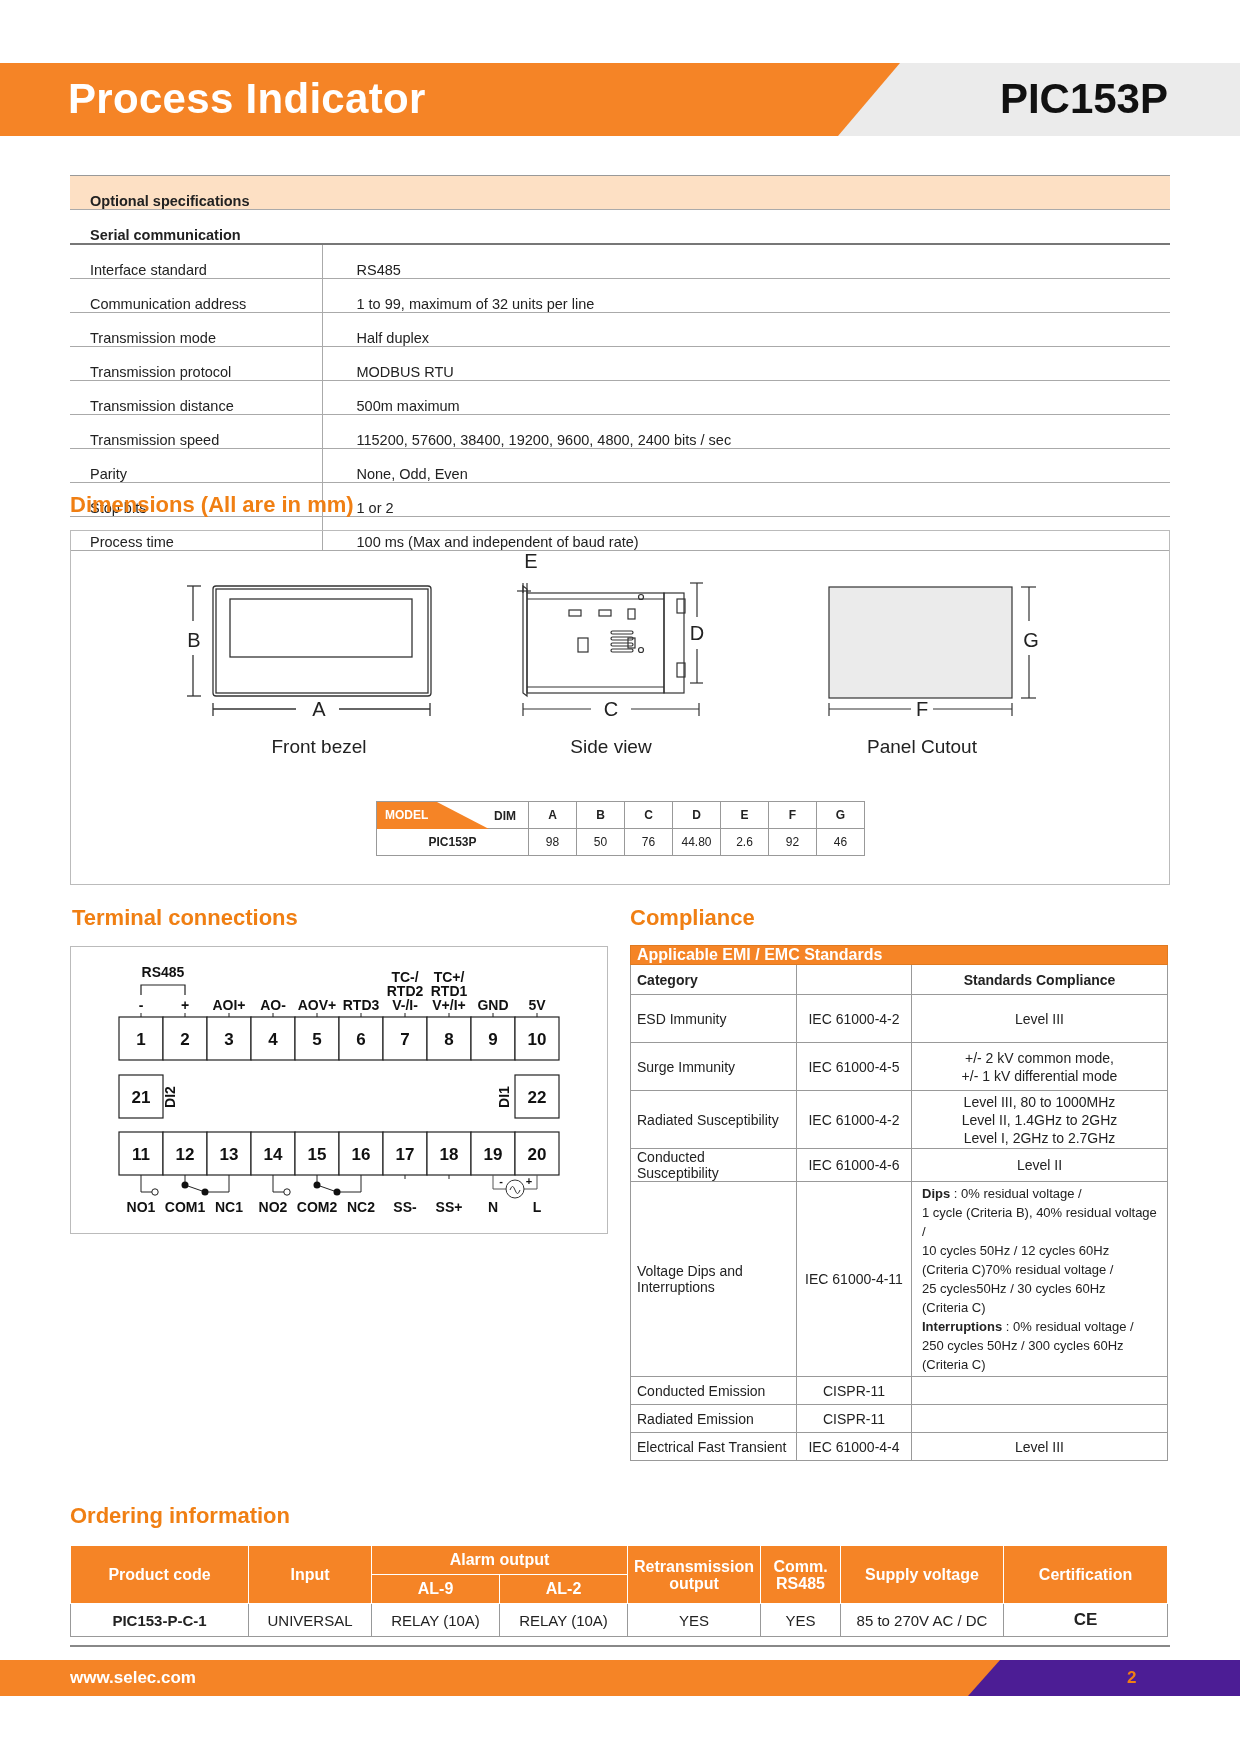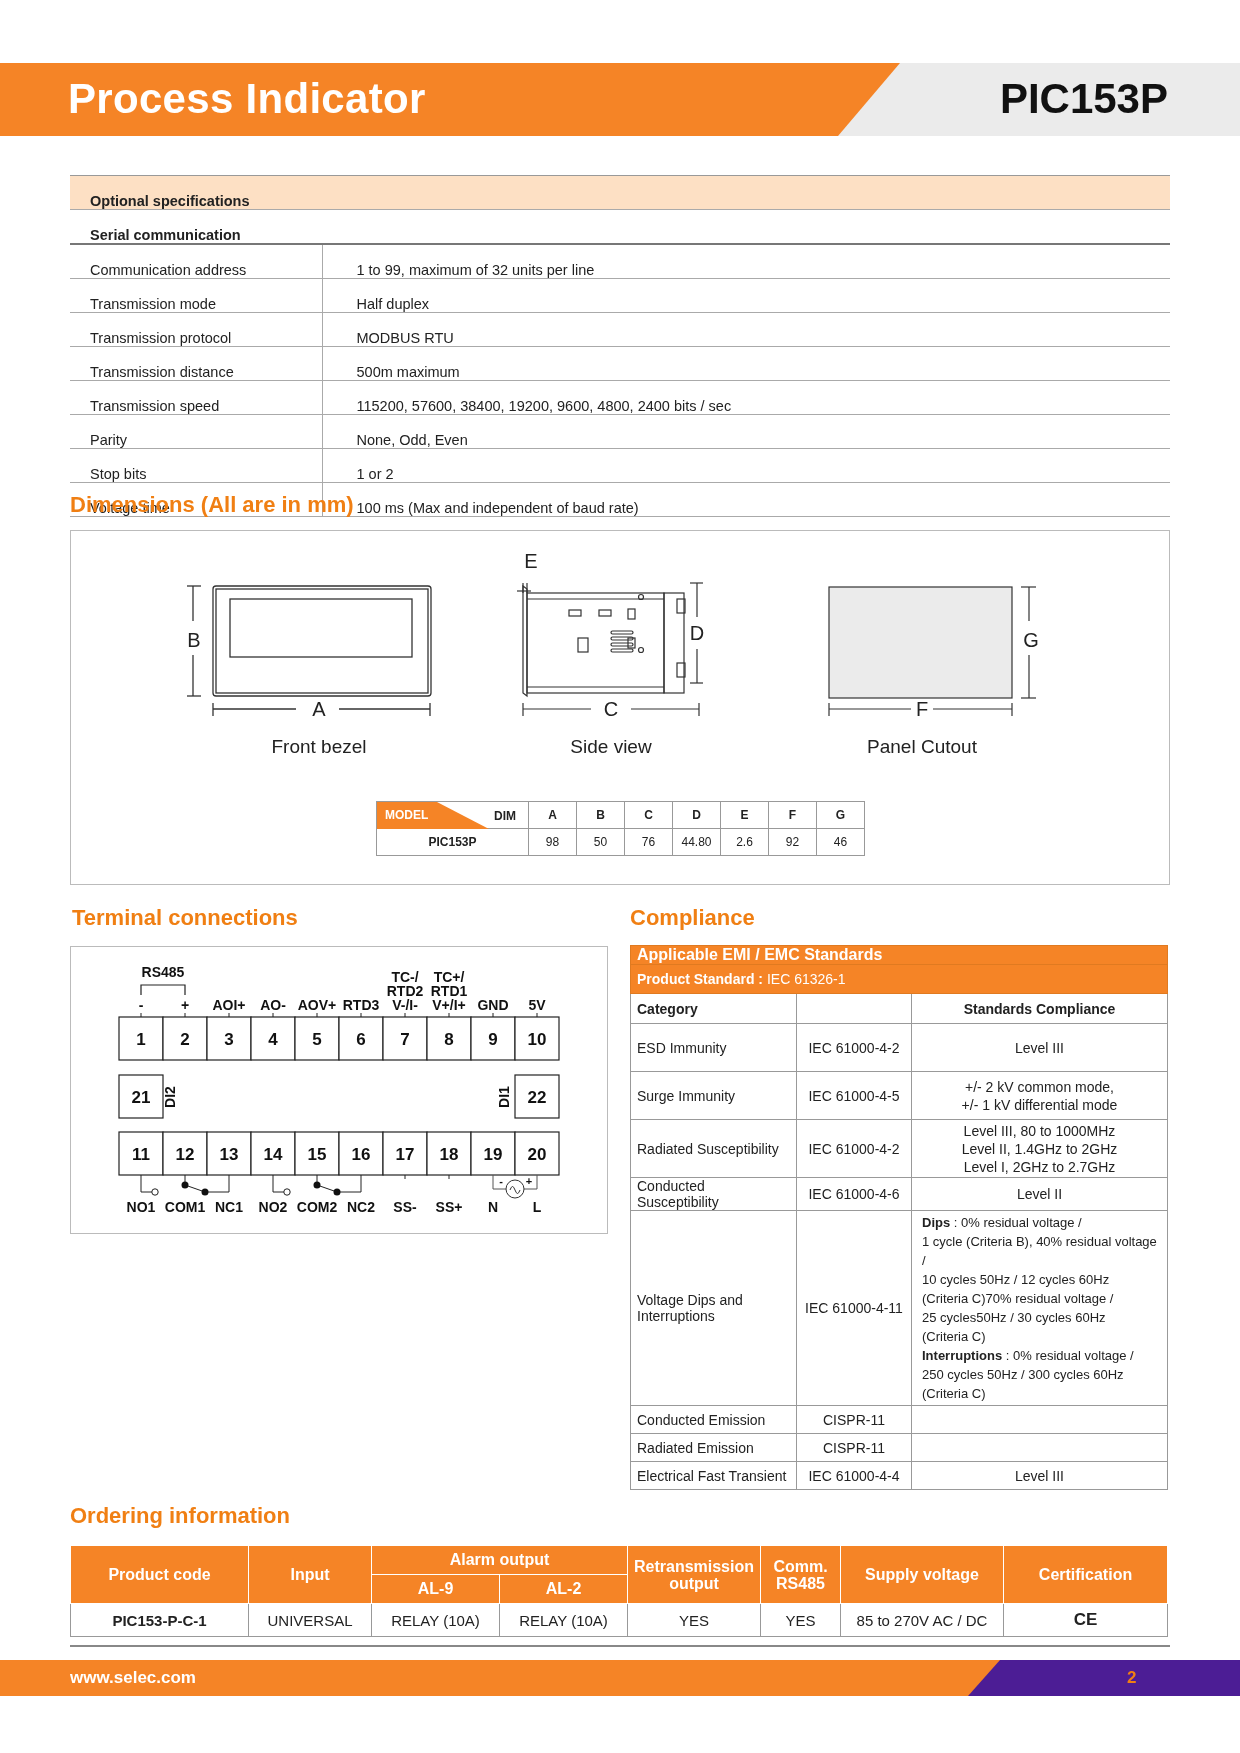--- a/index.html
+++ b/index.html
@@ -65,20 +65,24 @@
   <tbody>
       <tr class="opt">
         <td colspan="2">Optional specifications</td>
       </tr>
   <tr class="serial">
         <td colspan="2">Serial communication</td>
       </tr>
   </tbody>
     <tbody id="spec-body">
       <tr>
+        <td class="k">Interface standard</td>
+        <td class="v">RS485</td>
+      </tr>
+      <tr>
         <td class="k">Communication address</td>
         <td class="v">1 to 99, maximum of 32 units per line</td>
       </tr>
       <tr>
         <td class="k">Transmission mode</td>
         <td class="v">Half duplex</td>
       </tr>
       <tr>
         <td class="k">Transmission protocol</td>
         <td class="v">MODBUS RTU</td>
@@ -93,21 +97,21 @@
       </tr>
       <tr>
         <td class="k">Parity</td>
         <td class="v">None, Odd, Even</td>
       </tr>
       <tr>
         <td class="k">Stop bits</td>
         <td class="v">1 or 2</td>
       </tr>
       <tr>
-        <td class="k">Voltage time</td>
+        <td class="k">Process time</td>
         <td class="v">100 ms (Max and independent of baud rate)</td>
       </tr>
     </tbody>
 </table>
 
 <div class="sec-title" style="left:70px; top:492px;">Dimensions (All are in mm)</div>
 <div class="dim-box">
   <svg class="dim-svg" width="1100" height="355" font-family="Liberation Sans, sans-serif">
     <g stroke="#333" stroke-width="1.3" fill="none">
       <rect x="142" y="55" width="218" height="110" rx="3"></rect>
@@ -310,23 +314,20 @@
       <text x="466" y="265" font-size="14" text-anchor="middle">L</text>
     </svg>
 </div>
 
 <div class="sec-title" style="left:630px; top:905px;">Compliance</div>
 <table class="comp">
   <tbody>
       <tr class="c-h1">
         <td colspan="3">Applicable EMI / EMC Standards</td>
       </tr>
-  <tr class="c-h2">
-        <td colspan="3"><b>Product Standard :</b><span> IEC 61326-1</span></td>
-      </tr>
   <tr class="c-h3">
     <td class="c1">Category</td>
     <td class="c2"></td>
     <td class="c3">Standards Compliance</td>
   </tr>
   </tbody>
     <tbody id="comp-body">
       <tr style="height: 48px; padding-left: 27px;">
         <td class="c1" style="white-space:pre-line">ESD Immunity</td>
         <td class="c2">IEC 61000-4-2</td>

